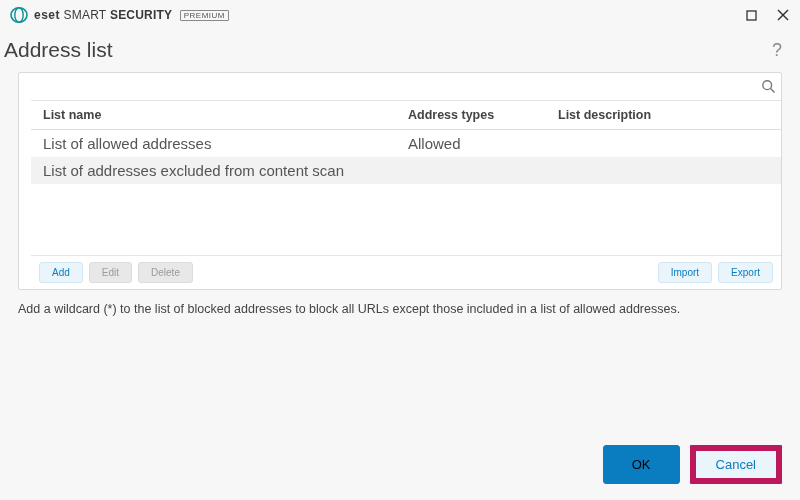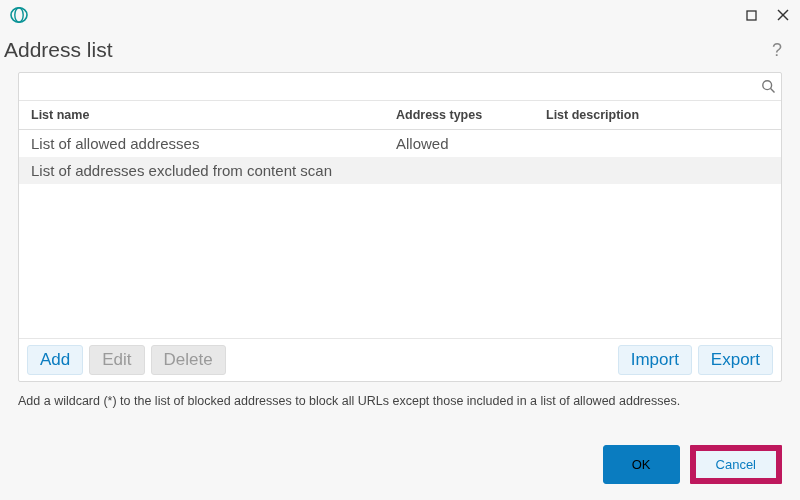--- a/index.html
+++ b/index.html
@@ -9,53 +9,59 @@
   .eset-logo { display: inline-flex; align-items: center; }
   .brand-text { font-weight: 400; font-size: 12px; color: #3a3a3a; letter-spacing: 0.2px; }
   .brand-text .smart { font-weight: 300; }
   .brand-text .security { font-weight: 600; }
   .prem-badge { display:inline-block; font-size: 8px; border: 1px solid #888; color: #555; padding: 0 3px; margin-left: 4px; border-radius: 1px; letter-spacing: 0.5px; vertical-align: middle; }
   .winctrls { margin-left: auto; display: flex; gap: 18px; align-items: center; }
   .winctrls .ctrl { width: 14px; height: 14px; display: inline-flex; align-items: center; justify-content: center; cursor: pointer; color:#333; }
   .header { padding: 8px 18px 10px 4px; display:flex; align-items:center; }
   .header h1 { font-size: 21px; font-weight: 400; color: #424242; }
   .help { margin-left:auto; color:#888; font-size:18px; cursor:pointer; }
-  .panel { margin: 0 18px; background: #fff; border: 1px solid #d9d9d9; border-radius: 2px; display:flex; flex-direction:column; height: 310px;}
+  .panel { margin: 0 18px; background: #fff; border: 1px solid #d9d9d9; border-radius: 2px; display:flex; flex-direction:column; height: 218px; padding-left: 12px;}
   .searchrow { display:flex; align-items:center; border-bottom:1px solid #e5e5e5; }
   .searchrow input { flex:1; border:none; outline:none; padding: 6px 8px; font-size:13px; background:transparent; }
   .searchbtn { width:26px; height:26px; display:flex; align-items:center; justify-content:center; color:#777; cursor:pointer; }
   .thead { display:flex; border-bottom:1px solid #ddd; background:#fff; }
   .thead .th { padding:7px 12px; font-size:12.5px; font-weight:600; color:#444; }
   .col-name { width: 365px; }
   .col-type { width: 150px; }
   .col-desc { flex:1; }
   .tbody { flex:1; overflow:auto; }
   .tr { display:flex; }
   .tr .td { padding:5px 12px; font-size:15px; color:#555; }
   .tr:nth-child(even) { background:#f2f2f2; }
   .actionbar { display:flex; padding:6px 8px; border-top:1px solid #e6e6e6; gap:6px; align-items:center; }
-  .btn { border:1px solid transparent; border-radius:3px; padding:4px 12px; font-size:17px; cursor:pointer; background:transparent; }
+  .btn { border:1px solid transparent; border-radius:3px; padding:4px 12px; font-size:10px; cursor:pointer; background:transparent; }
   .btn-link { color:#0a7cc0; background:#eaf4fb; border-color:#d3e6f3; }
   .btn-disabled { color:#9a9a9a; background:#e8e8e8; border-color:#dcdcdc; cursor:default; }
   .spacer { flex:1; }
   .hint { padding: 12px 18px; font-size:12.5px; color:#444; }
   .footer { position:absolute; bottom:0; left:0; right:0; padding: 12px 18px 16px; display:flex; justify-content:flex-end; gap:10px; }
   .btn-primary { background:#0a7cc0; color:#000000; border:1px solid #0a7cc0; border-radius:3px; padding:6px 28px; font-size:13px; cursor:pointer; }
   .btn-secondary { background:#eaf4fb; color:#0a7cc0; border:6px solid #be185d; border-radius:1px; padding:6px 20px; font-size:13px; cursor:pointer; }
 </style>
 </head>
 <body>
 
 <div class="titlebar">
   <div class="brand">
     <span class="eset-logo">
       <svg width="18" height="18" viewBox="0 0 18 18">
           <ellipse cx="9" cy="9" rx="8" ry="7.2" fill="none" stroke="#0a9396" stroke-width="1.6"></ellipse>
           <ellipse cx="9" cy="9" rx="4.2" ry="7.2" fill="none" stroke="#0a9396" stroke-width="1.4"></ellipse>
         </svg>
+    </span>
+    <span class="brand-text">
+      <span style="font-weight:700; letter-spacing:0.5px;">eset</span>
+      <span class="smart">SMART</span>
+      <span class="security">SECURITY</span>
+      <span class="prem-badge">PREMIUM</span>
     </span>
   </div>
   <div class="winctrls">
     <span class="ctrl">
       <svg width="11" height="11" viewBox="0 0 11 11">
           <rect x="1" y="1" width="9" height="9" fill="none" stroke="#333" stroke-width="1.3"></rect>
         </svg>
     </span>
     <span class="ctrl">
       <svg width="12" height="12" viewBox="0 0 12 12">

